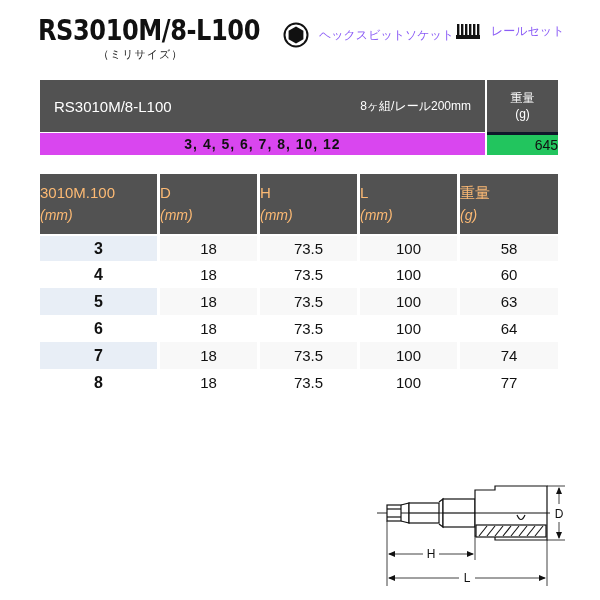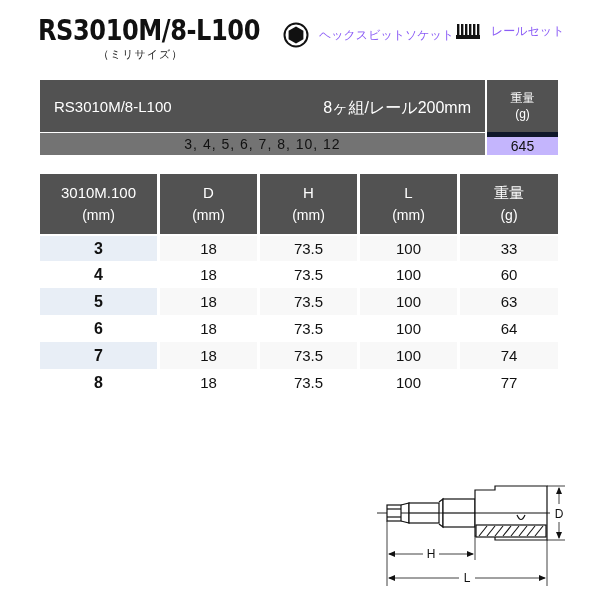--- a/index.html
+++ b/index.html
@@ -13,30 +13,30 @@
   .legend-hex { left: 283px; }
   .legend-rail { left: 455px; text-align: center; }
   .hex-icon { width: 26px; height: 26px; }
   .rail-icon { width: 26px; height: 18px; }
 
   table { border-collapse: separate; border-spacing: 0; position: absolute; }
   .t1 { left: 40px; top: 80px; width: 518px; }
   .t1 th { background: #525252; color: #fff; font-weight: normal; height: 52px; }
   .t1 .t1-head-main { text-align: left; padding: 0 14px; font-size: 15px; position: relative; border-right: 2px solid #fff; }
   .t1 .t1-model { font-size: 15px; }
-  .t1 .t1-config { position: absolute; right: 14px; top: 18px; font-size: 16px; }
+  .t1 .t1-config { position: absolute; right: 14px; top: 18px; font-size: 12px; }
   .t1 .t1-head-weight { width: 71px; text-align: center; font-size: 12px; line-height: 16px; }
   .t1 td { height: 23px; font-size: 14px; text-align: center; }
-  .t1 .t1-sizes { background: #737373; font-weight: normal; letter-spacing: 1px; border-right: 2px solid #fff; border-top: 1px solid #fff; }
-  .t1 .t1-weight-val { background: #c4b5fd; border-top: 5px solid #0f172a; }
+  .t1 .t1-sizes { background: #d946ef; font-weight: bold; letter-spacing: 1px; border-right: 2px solid #fff; border-top: 1px solid #fff; }
+  .t1 .t1-weight-val { background: #22c55e; border-top: 3px solid #0f172a; text-align: right; }
 
   .t2 { left: 40px; top: 174px; width: 518px; }
-  .t2 th { background: #525252; color: #ffffff; font-weight: normal; height: 60px; font-size: 15px; line-height: 22px; text-align: center; border-right: 3px solid #fff; }
+  .t2 th { background: #525252; color: #fdba74; font-weight: normal; height: 60px; font-size: 15px; line-height: 22px; text-align: left; border-right: 3px solid #fff; }
   .t2 th:last-child { border-right: none; }
-  .t2 th .unit { font-size: 14px; }
+  .t2 th .unit { font-size: 14px; font-style: italic; }
   .t2 td { height: 27px; font-size: 15px; text-align: center; border-right: 3px solid #fff; }
   .t2 td:last-child { border-right: none; }
   .t2 tr.shade td { background: #f8f8f8; }
   .t2 tr.shade td.size { background: #e8eef6; }
   .t2 td.size { font-weight: bold; font-size: 16px; }
   .t2 tbody tr:first-child td { border-top: 2px solid #fff; }
 
   .diagram { position: absolute; left: 375px; top: 478px; width: 195px; height: 115px; }
 </style>
 </head>
@@ -118,21 +118,21 @@
           <div class="unit">(g)</div>
         </th>
     </tr>
   </thead>
   <tbody>
     <tr class="shade">
       <td class="size">3</td>
       <td>18</td>
       <td>73.5</td>
       <td>100</td>
-      <td>33</td>
+      <td>58</td>
     </tr>
     <tr>
       <td class="size">4</td>
       <td>18</td>
       <td>73.5</td>
       <td>100</td>
       <td>60</td>
     </tr>
     <tr class="shade">
       <td class="size">5</td>

